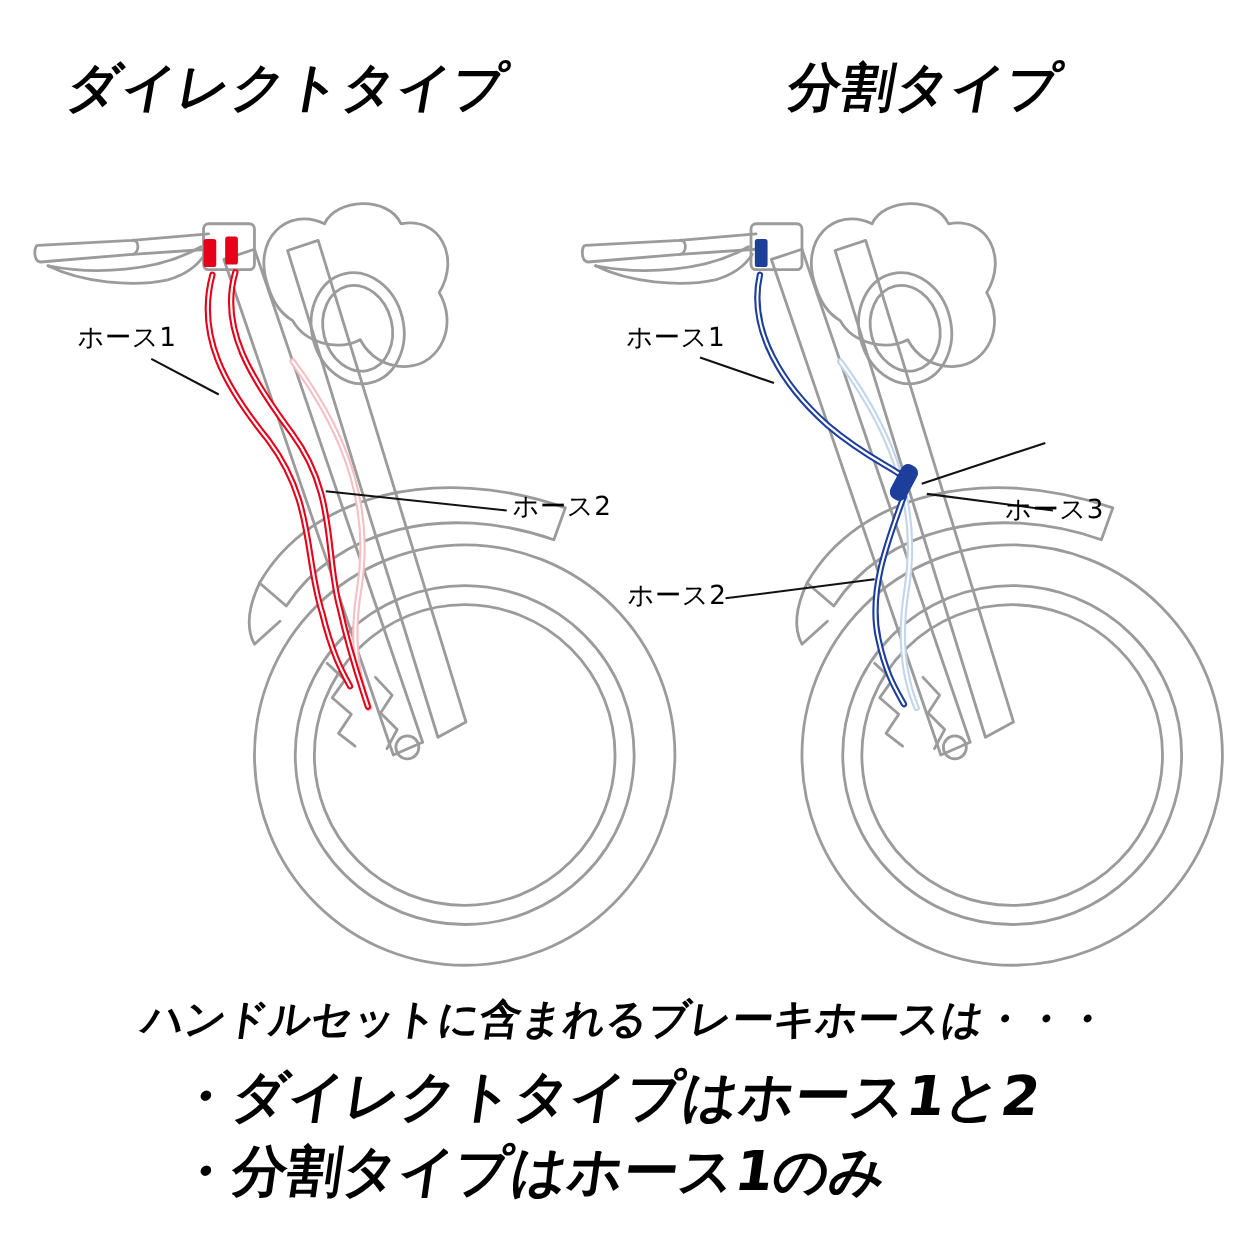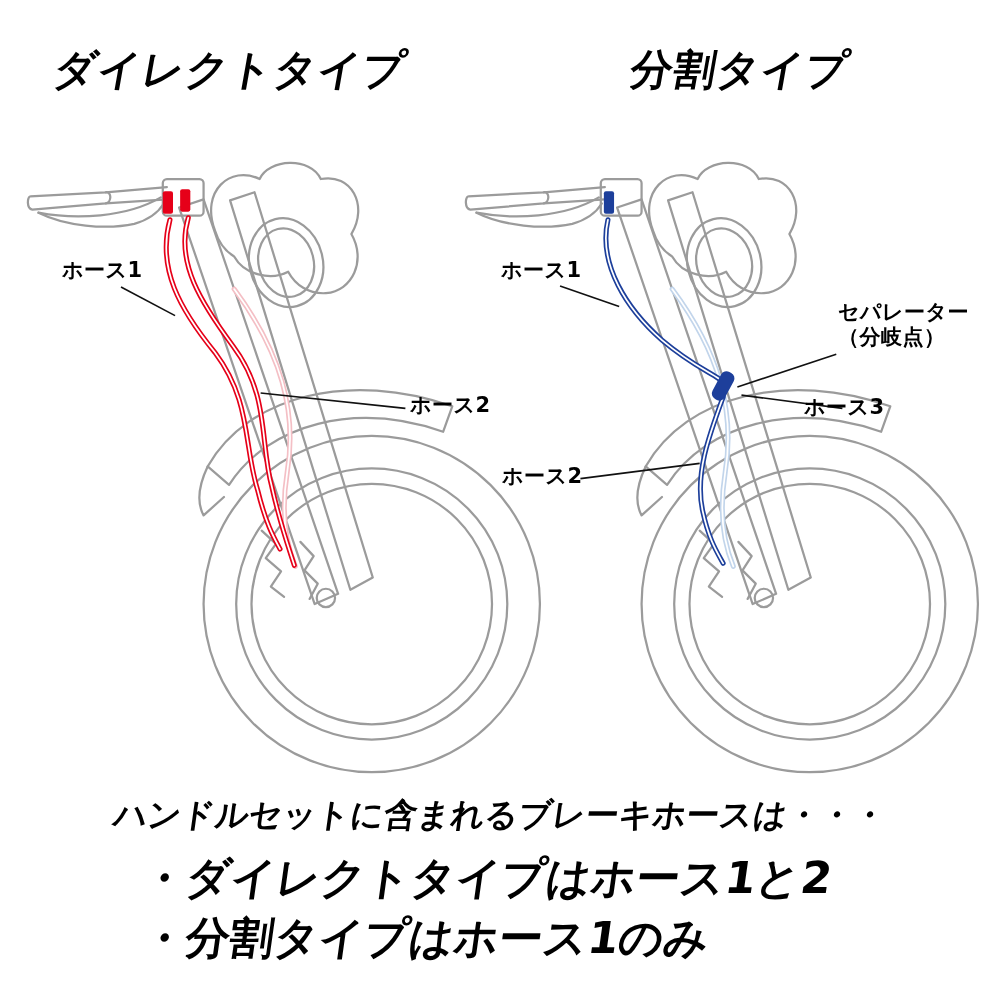--- a/index.html
+++ b/index.html
@@ -10,21 +10,21 @@
   .type-title{
     position:absolute;top:42px;font-size:42px;font-weight:700;
     transform:skewX(-10deg);text-align:center;letter-spacing:1px;white-space:nowrap;
   }
   .type-title.left{left:0;width:460px;}
   .type-title.right{left:530px;width:420px;}
   svg.bike{position:absolute;top:138px;width:530px;height:663px;}
   #bike-direct{left:14px;}
   #bike-split{left:452px;}
   .hose-label{
-    position:absolute;font-size:21px;font-weight:700;white-space:nowrap;letter-spacing:0.5px;
+    position:absolute;font-size:21px;font-weight:400;white-space:nowrap;letter-spacing:0.5px;
   }
   .sep-label{line-height:25px;}
   .footer-intro{
     position:absolute;top:793px;left:0;width:1000px;text-align:center;
     font-size:33px;font-weight:700;transform:skewX(-8deg);white-space:nowrap;
   }
   .footer-bullets{position:absolute;left:142px;top:853px;}
   .footer-bullet{
     font-size:44px;font-weight:700;line-height:50px;margin-bottom:10px;
     transform:skewX(-8deg);transform-origin:left center;white-space:nowrap;
@@ -115,24 +115,20 @@
     <line class="leader" x1="106" y1="145" x2="164" y2="165" stroke="#111111"></line>
     <line class="leader" x1="377" y1="212" x2="280" y2="244" stroke="#111111"></line>
     <line class="leader" x1="383" y1="265" x2="284" y2="252" stroke="#111111"></line>
     <line class="leader" x1="126" y1="334" x2="243" y2="319" stroke="#111111"></line>
   </svg>
 
   <div class="hose-label" style="left:62px;top:256px;">ホース1</div>
   <div class="hose-label" style="left:410px;top:391px;">ホース2</div>
 
   <div class="hose-label" style="left:501px;top:256px;">ホース1</div>
-  <div class="hose-label sep-label" style="left:838px;top:300px;">
-    <div>セパレーター</div>
-    <div>（分岐点）</div>
-  </div>
   <div class="hose-label" style="left:804px;top:393px;">ホース3</div>
   <div class="hose-label" style="left:502px;top:462px;">ホース2</div>
 
   <div class="footer-intro">ハンドルセットに含まれるブレーキホースは・・・</div>
   <div class="footer-bullets">
     <div class="footer-bullet">・ダイレクトタイプはホース1と2</div>
     <div class="footer-bullet">・分割タイプはホース1のみ</div>
   </div>
 
 </div>

